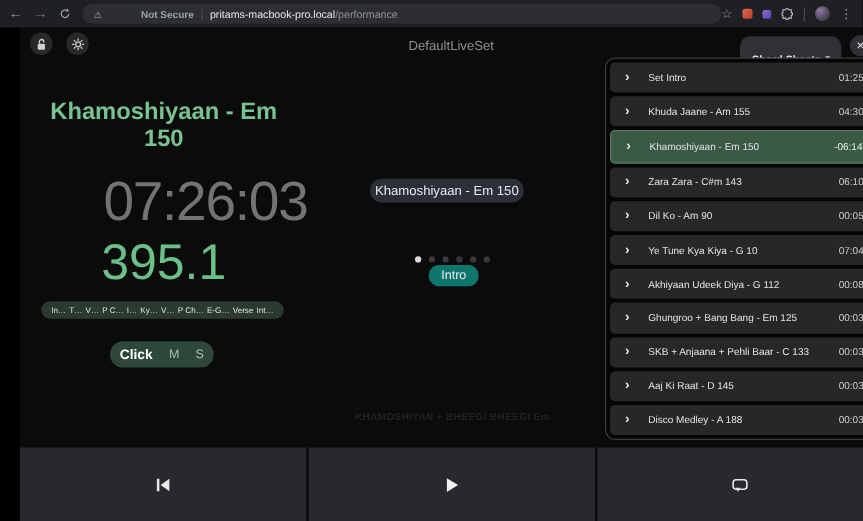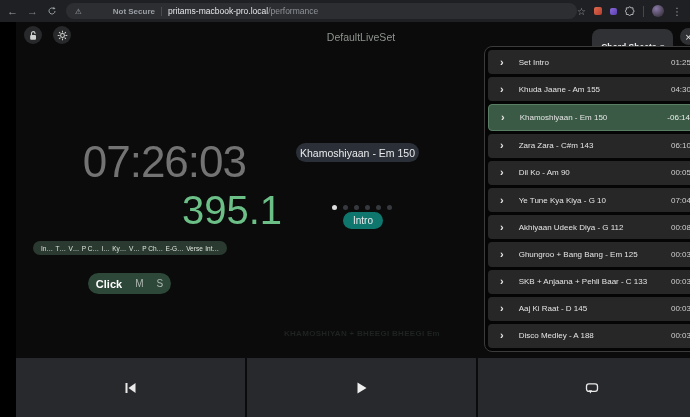--- a/index.html
+++ b/index.html
@@ -48,22 +48,22 @@
   .chord-caret { font-size:7px; color:#c9cbce; }
   .close-btn { position:absolute; top:6px; right:9px; width:17px; height:17px;
     border-radius:50%; background:#2f3134; color:#e8e8e8; font-size:11px;
     display:flex; align-items:center; justify-content:center; }
 
   
   .song-title { position:absolute; top:57px; left:0; width:230px; text-align:center;
     color:#78c391; font-size:19px; font-weight:700; line-height:1.18; }
   .timer { position:absolute; top:115px; left:0; width:230px; text-align:right;
     color:#737373; font-size:44px; font-weight:400; letter-spacing:-1px; }
-  .beat-counter { position:absolute; top:166px; left:0; width:230px; text-align:right;
-    color:#6cbf87; font-size:40px; font-weight:400;margin-left:36px; }
+  .beat-counter { position:absolute; top:166px; left:0; width:230px; text-align:center;
+    color:#6cbf87; font-size:40px; font-weight:400; }
   .section-tabs { position:absolute; top:219px; left:17px; width:194px; height:14px;
     background:#2a3a30; border-radius:7px; display:flex; align-items:center;
     justify-content:space-between; padding:0 8px; }
   .tab { font-size:6.5px; color:#dfe4df; white-space:nowrap; }
   .click-pill { position:absolute; top:251px; left:72px; width:83px; height:21px;
     border-radius:11px; background:#2d4739; display:flex; align-items:center;
     justify-content:center; gap:13px; }
   .click-label { font-size:11px; font-weight:700; color:#fff; }
   .ms-btn { font-size:10px; color:#aeb9b1; }
 
@@ -151,20 +151,24 @@
   </div>
   <div class="app-title">DefaultLiveSet</div>
   <div class="chord-btn">
     <span>Chord Sheets</span>
     <span class="chord-caret">▾</span>
   </div>
   <div class="close-btn">
     <span>×</span>
   </div>
 
+  <div class="song-title">
+    <div>Khamoshiyaan - Em</div>
+    <div>150</div>
+  </div>
   <div class="timer">07:26:03</div>
   <div class="beat-counter">395.1</div>
   <div class="section-tabs">
       <span class="tab">In…</span>
       <span class="tab">T…</span>
       <span class="tab">V…</span>
       <span class="tab">P C…</span>
       <span class="tab">I…</span>
       <span class="tab">Ky…</span>
       <span class="tab">V…</span>

